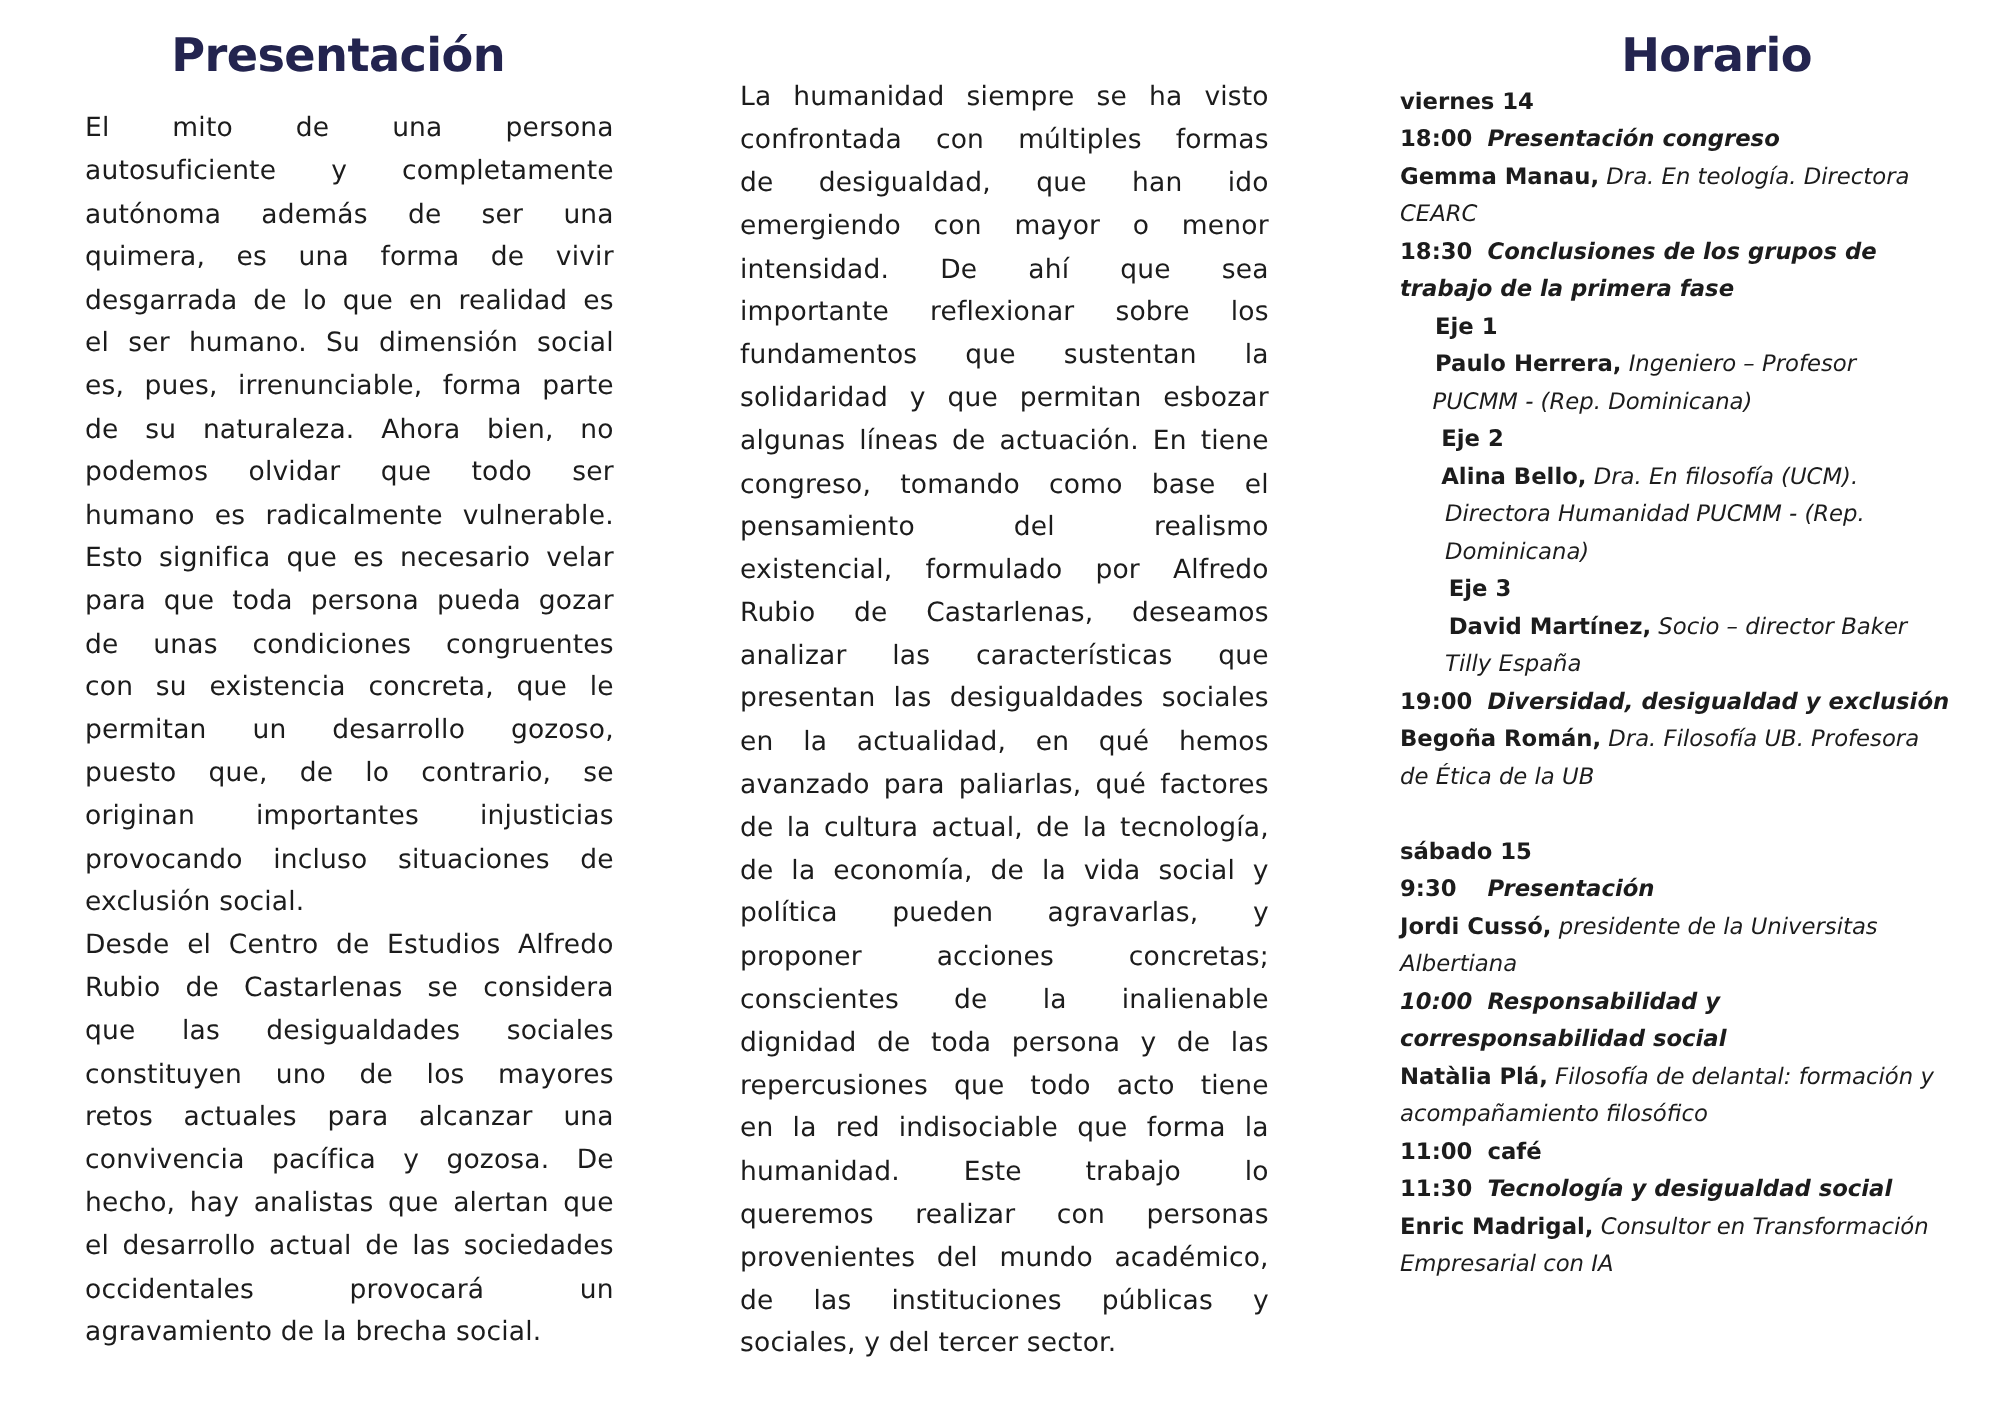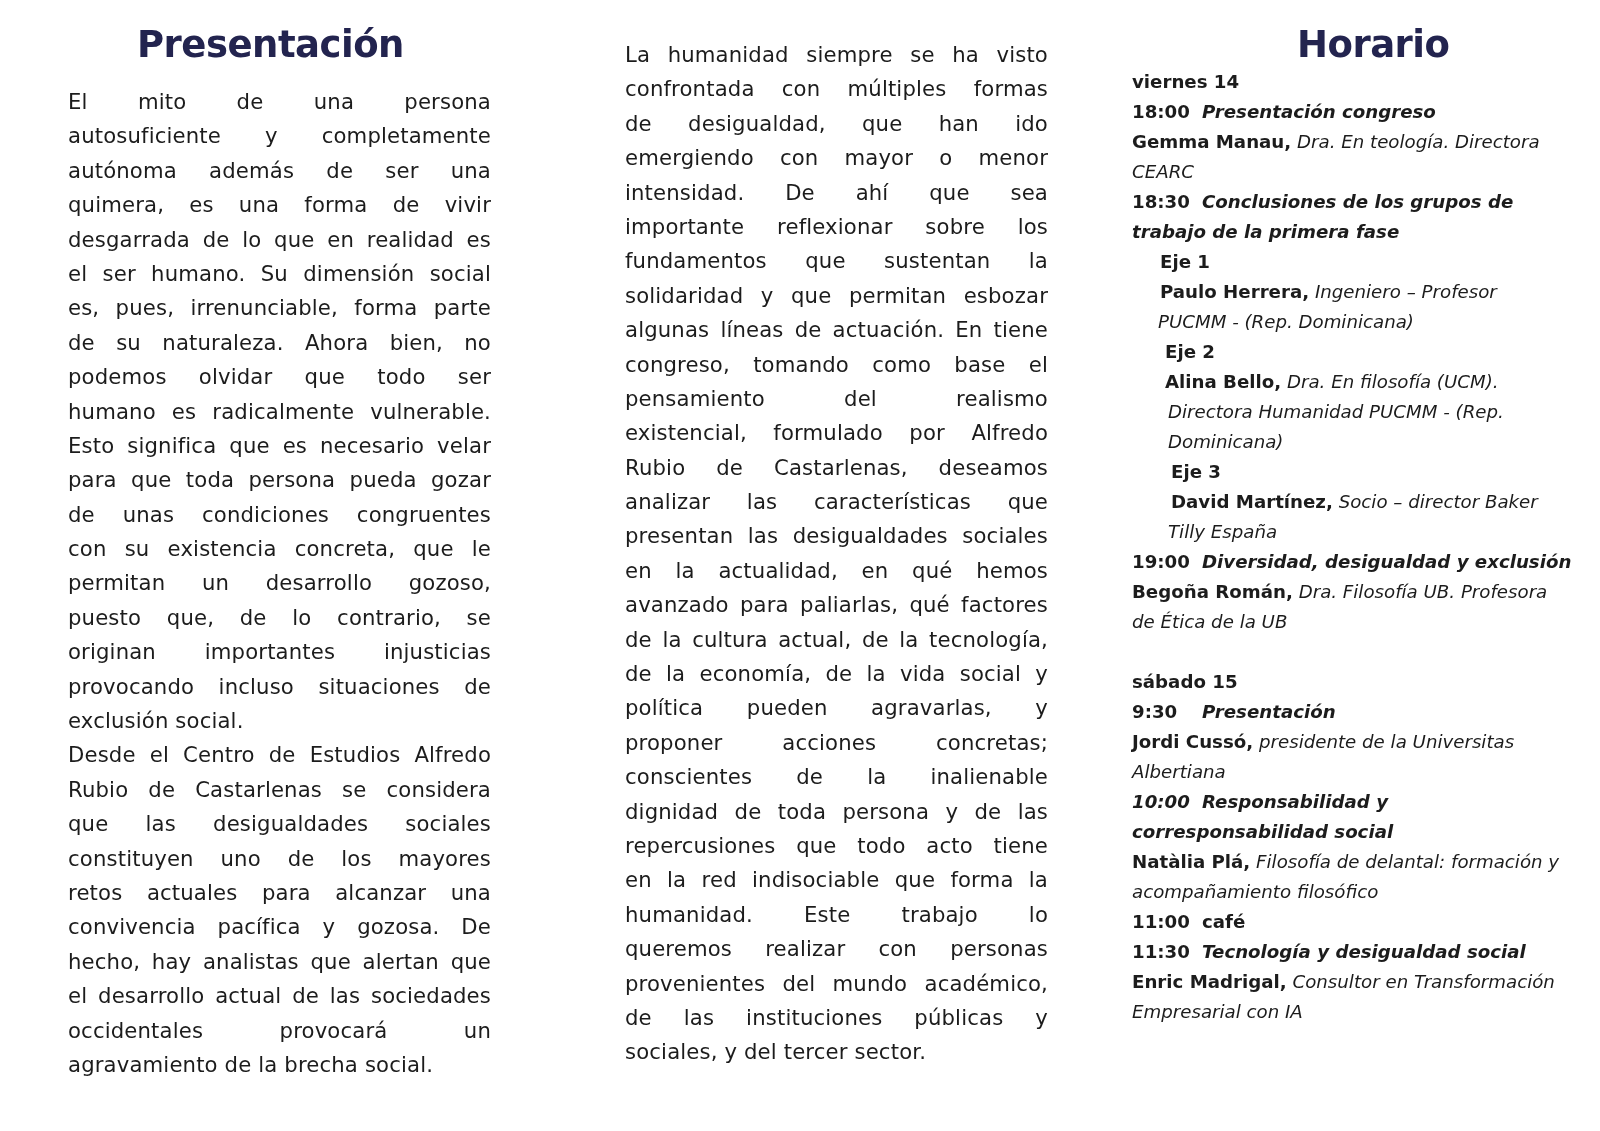--- a/index.html
+++ b/index.html
@@ -29,21 +29,21 @@
     #title-horario { left: 1273px; top: 26px; margin-left: 24px; }
 
     .col {
       position: absolute;
       width: 423px;
       font-size: 21.2px;
       line-height: 34.4px;
       letter-spacing: 0.15px;
     }
     #col-left { left: 44px; top: 85px; margin-left: 24px; }
-    #col-mid { left: 592px; top: 38px; margin-left: 33px; }
+    #col-mid { left: 592px; top: 60px; }
 
     .line {
       display: block;
       text-align: justify;
       text-align-last: justify;
       white-space: nowrap;
       height: 34.4px;
     }
     .line.last {
       text-align-last: left;
@@ -51,21 +51,21 @@
 
     #schedule {
       position: absolute;
       left: 1120px;
       top: 67px;
       width: 470px;
       font-size: 18.2px;
       line-height: 30px;
       color: #1c1c1c;
     }
-    .srow { display: block; white-space: nowrap; height: 30px; margin-left: 12px; }
+    .srow { display: block; white-space: nowrap; height: 30px; }
     .day { font-weight: bold; }
     .time { font-weight: bold; display: inline-block; min-width: 70px; }
     .session { font-weight: bold; font-style: italic; }
     .time.it { font-style: italic; }
     .name { font-weight: bold; }
     .role { font-style: italic; font-weight: normal; }
     .eje { font-weight: bold; }
     .ind1 { padding-left: 28px; }
     .ind1b { padding-left: 26px; }
     .ind2 { padding-left: 33px; }

